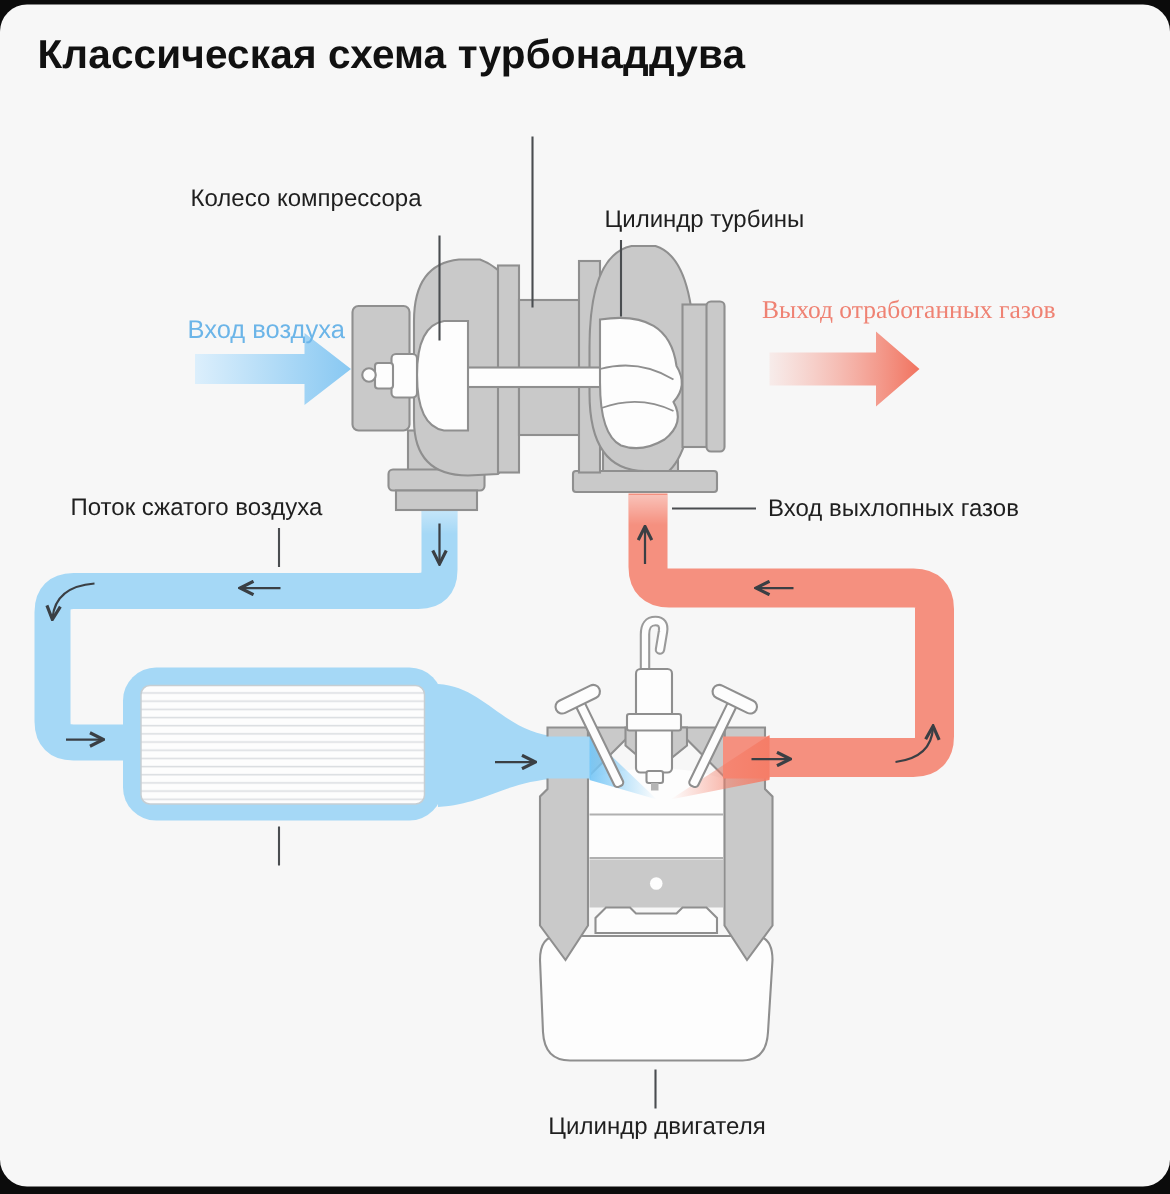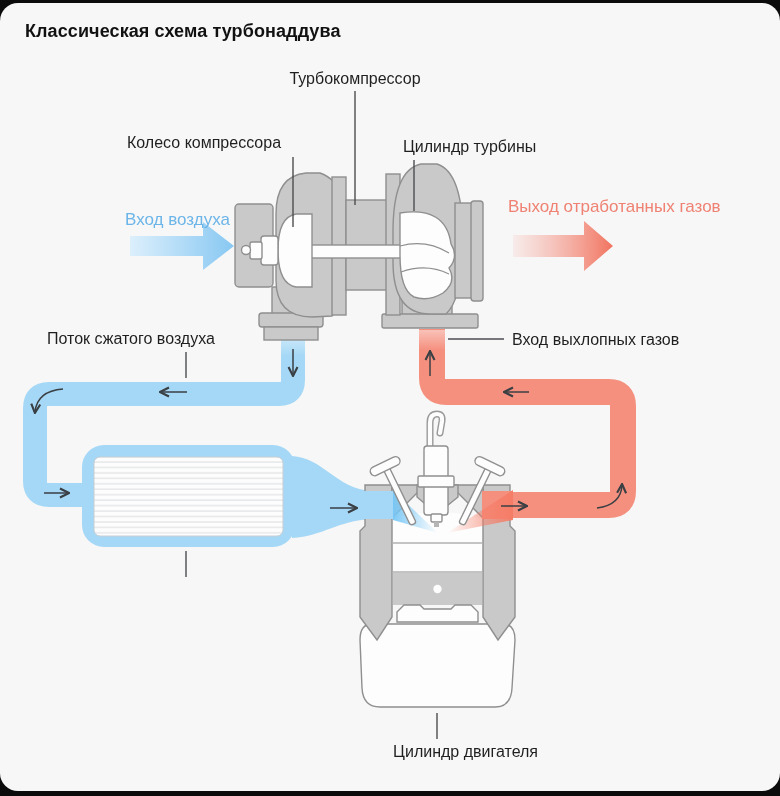--- a/index.html
+++ b/index.html
@@ -1,23 +1,23 @@
 <!DOCTYPE html>
 <html style="--card-bg: #f7f7f7; --air-blue: #a5d8f6; --air-blue-text: #6cb5e8; --exhaust-red: #f5907f; --exhaust-red-text: #ef8273; --metal-gray: #c9c9c9; --outline-gray: #8f8f8f; --text-dark: #1f1f1f;"><head>
 <meta charset="utf-8">
 <style>
   html,body{margin:0;padding:0;background:#0b0b0b;width:780px;height:796px;overflow:hidden;}
   .stage{position:relative;width:780px;height:796px;font-family:"Liberation Sans",sans-serif;}
   .card{position:absolute;left:0;top:3px;right:0;bottom:5px;background:var(--card-bg,#f7f7f7);border-radius:18px;}
   .svg-layer{position:absolute;left:0;top:0;width:780px;height:796px;}
   .lbl{position:absolute;color:var(--text-dark,#1f1f1f);font-size:16px;line-height:1.15;white-space:nowrap;}
   .lbl.center{text-align:center;}
-  .title{position:absolute;left:25px;top:21px;font-size:18px;font-weight:700;color:#111;letter-spacing:.1px;}
+  .title{position:absolute;left:25px;top:21px;font-size:27px;font-weight:700;color:#111;letter-spacing:.1px;}
   .lbl-blue{color:var(--air-blue-text,#6cb5e8);font-size:17px;margin-top:13px;}
-  .lbl-red{color:var(--exhaust-red-text,#ef8273);font-size:17px;}
+  .lbl-red{color:var(--exhaust-red-text,#ef8273);font-size:17px;font-family:Liberation Serif, serif;}
   
   .metal{fill:var(--metal-gray,#c9c9c9);stroke:var(--outline-gray,#8f8f8f);stroke-width:1.4;}
   .whitepart{fill:#fdfdfd;stroke:var(--outline-gray,#8f8f8f);stroke-width:1.4;}
   .pipe-blue{fill:none;stroke:var(--air-blue,#a5d8f6);stroke-width:24;}
   .pipe-red{fill:none;stroke:var(--exhaust-red,#f5907f);stroke-width:26;}
   .fill-blue{fill:var(--air-blue,#a5d8f6);}
   .fill-red{fill:var(--exhaust-red,#f5907f);}
   .flow{fill:none;stroke:#3a3f44;stroke-width:1.5;}
   .pointer{fill:none;stroke:#4a4d50;stroke-width:1.4;}
   .scrolline{fill:none;stroke:var(--outline-gray,#8f8f8f);stroke-width:1.2;}
@@ -164,21 +164,20 @@
       <path class="pointer" d="M293,157 V227"></path>
       <path class="pointer" d="M414,160 V211"></path>
       <path class="pointer" d="M186,352 V378"></path>
       <path class="pointer" d="M448,339 H504"></path>
       <path class="pointer" d="M186,551 V577"></path>
       <path class="pointer" d="M437,713 V739"></path>
     </g>
   </svg>
 
   <div class="title">Классическая схема турбонаддува</div>
-  <div class="lbl center" style="left:255px;top:70px;width:200px;">Турбокомпрессор</div>
-  <div class="lbl" style="left:127px;top:134px;">Колесо компрессора</div>
+  <div class="lbl" style="left:127px;top:124px;">Колесо компрессора</div>
   <div class="lbl" style="left:403px;top:138px;">Цилиндр турбины</div>
   <div class="lbl lbl-blue" style="left:125px;top:197px;">Вход воздуха</div>
   <div class="lbl lbl-red" style="left:508px;top:197px;">Выход отработанных газов</div>
   <div class="lbl" style="left:512px;top:331px;">Вход выхлопных газов</div>
   <div class="lbl" style="left:47px;top:330px;">Поток сжатого воздуха</div>
-  <div class="lbl center" style="left:338px;top:743px;width:200px;text-align:right;">Цилиндр двигателя</div>
+  <div class="lbl center" style="left:338px;top:743px;width:200px;">Цилиндр двигателя</div>
 </div>
 
 </body></html>

